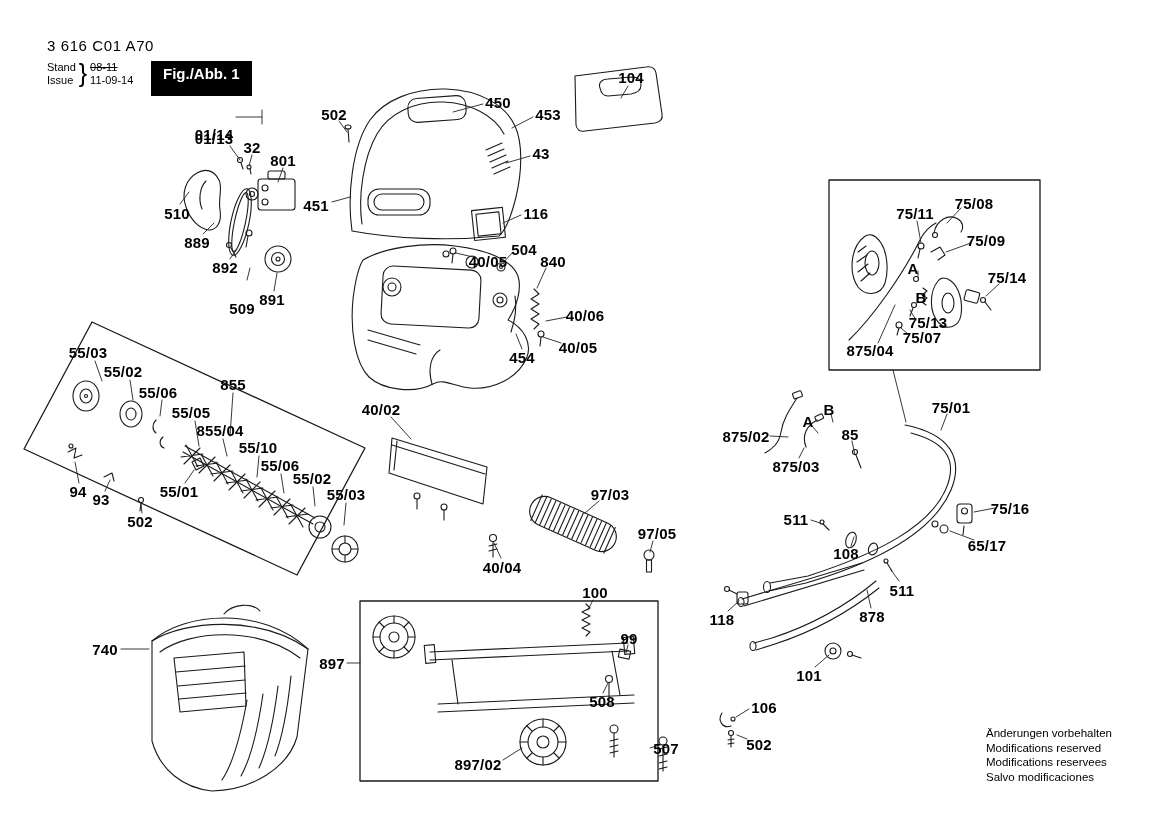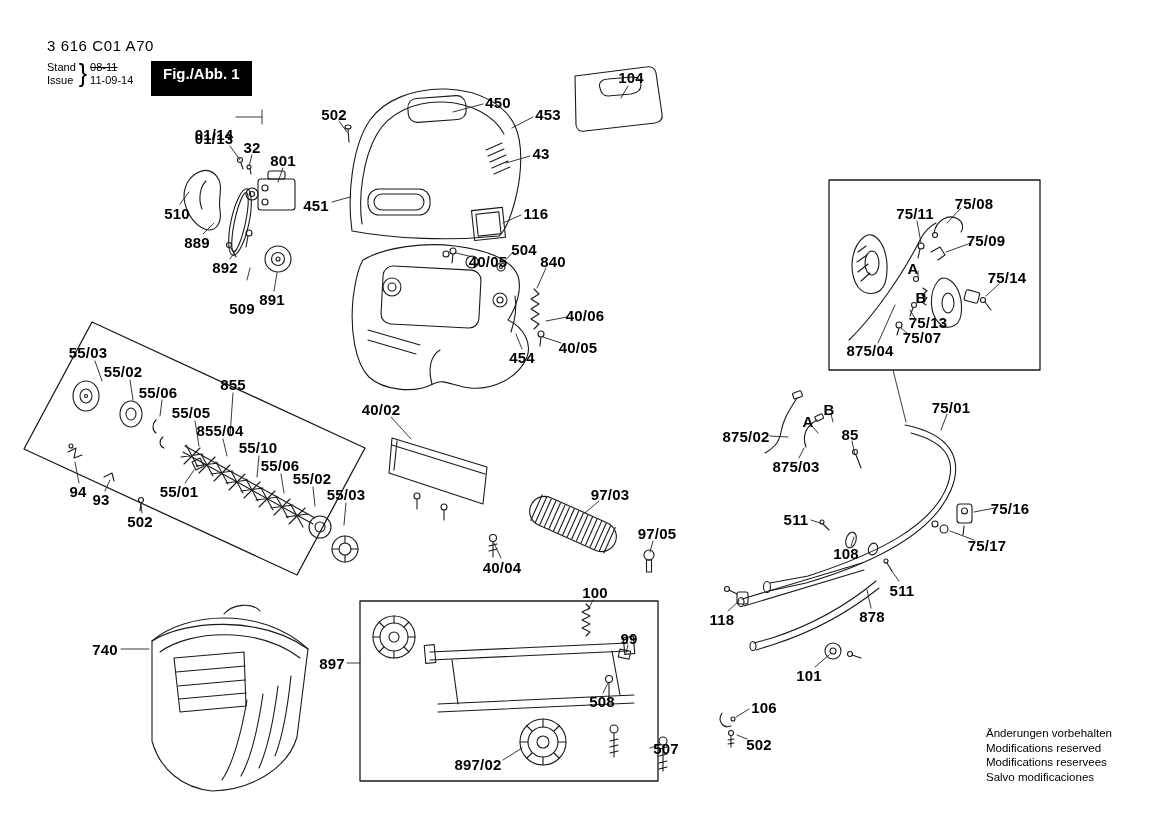--- a/index.html
+++ b/index.html
@@ -376,21 +376,21 @@
       <div class="plabel" style="left: 902px; top: 590px;">511</div>
       <div class="plabel" style="left: 796px; top: 519px;">511</div>
       <div class="plabel" style="left: 846px; top: 553px;">108</div>
       <div class="plabel" style="left: 746px; top: 436px;">875/02</div>
       <div class="plabel" style="left: 796px; top: 466px;">875/03</div>
       <div class="plabel" style="left: 808px; top: 421px;">A</div>
       <div class="plabel" style="left: 829px; top: 409px;">B</div>
       <div class="plabel" style="left: 850px; top: 434px;">85</div>
       <div class="plabel" style="left: 951px; top: 407px;">75/01</div>
       <div class="plabel" style="left: 1010px; top: 508px;">75/16</div>
-      <div class="plabel" style="left: 987px; top: 545px;">75/17</div>
+      <div class="plabel" style="left: 987px; top: 545px;">65/17</div>
       <div class="plabel" style="left: 915px; top: 213px;">75/11</div>
       <div class="plabel" style="left: 974px; top: 203px;">75/08</div>
       <div class="plabel" style="left: 986px; top: 240px;">75/09</div>
       <div class="plabel" style="left: 1007px; top: 277px;">75/14</div>
       <div class="plabel" style="left: 913px; top: 268px;">A</div>
       <div class="plabel" style="left: 921px; top: 297px;">B</div>
       <div class="plabel" style="left: 928px; top: 322px;">75/13</div>
       <div class="plabel" style="left: 922px; top: 337px;">75/07</div>
       <div class="plabel" style="left: 870px; top: 350px;">875/04</div>
     </div>

